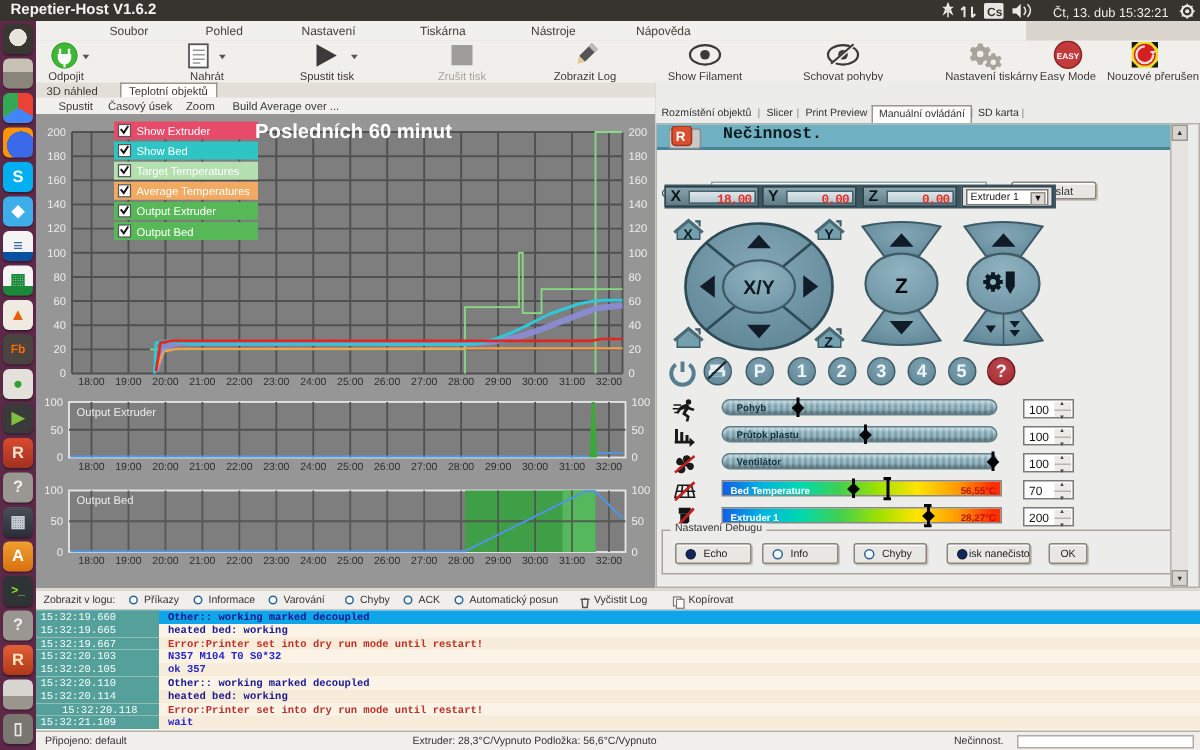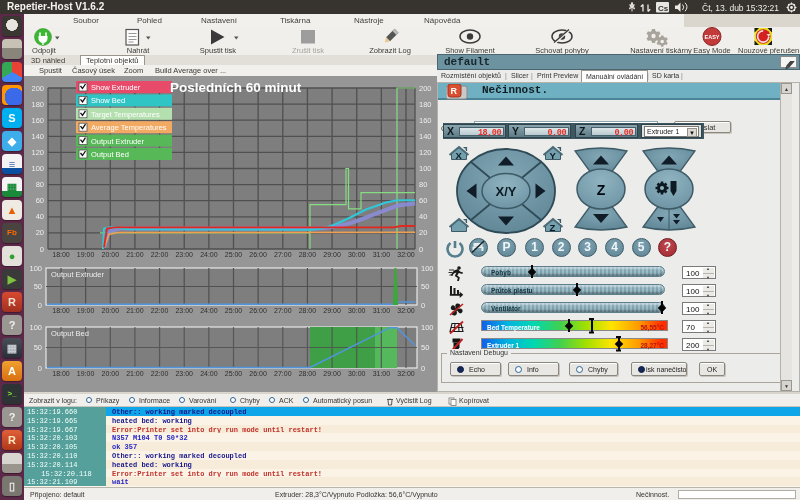--- a/index.html
+++ b/index.html
@@ -324,29 +324,20 @@
 <text x="258.8" y="300" font-size="7" fill="#2e2e2e" text-anchor="middle">27:00</text>
 <text x="283.4" y="300" font-size="7" fill="#2e2e2e" text-anchor="middle">28:00</text>
 <text x="308.1" y="300" font-size="7" fill="#2e2e2e" text-anchor="middle">29:00</text>
 <text x="332.7" y="300" font-size="7" fill="#2e2e2e" text-anchor="middle">30:00</text>
 <text x="357.4" y="300" font-size="7" fill="#2e2e2e" text-anchor="middle">31:00</text>
 <text x="382.0" y="300" font-size="7" fill="#2e2e2e" text-anchor="middle">32:00</text>
 </svg>
 </div>
 <div id="vsep"></div>
 <div id="rpanel">
-  <div id="rhead">
-      <div class="t">default</div>
-    <div id="pencilbtn"><svg width="15" height="10">
-          <g transform="rotate(40 7 5)">
-            <rect x="5.5" y="-3" width="3.5" height="9" fill="#444"></rect>
-            <path d="M5.5,6 l3.5,0 l-1.75,3.5 z" fill="#444"></path>
-          </g>
-        </svg></div>
-  </div>
   <div id="rtabs">
     <span class="rt" style="left:4px">Rozmístění objektů</span>
       <span class="sep" style="left:68px">|</span>
     <span class="rt" style="left:74px">Slicer</span>
       <span class="sep" style="left:94px">|</span>
     <span class="rt" style="left:100px">Print Preview</span>
     <span class="rt on" style="left:144px">Manuální ovládání</span>
       <span class="sep" style="left:210px">|</span>
     <span class="rt" style="left:215px">SD karta</span>
       <span class="sep" style="left:244px">|</span>

